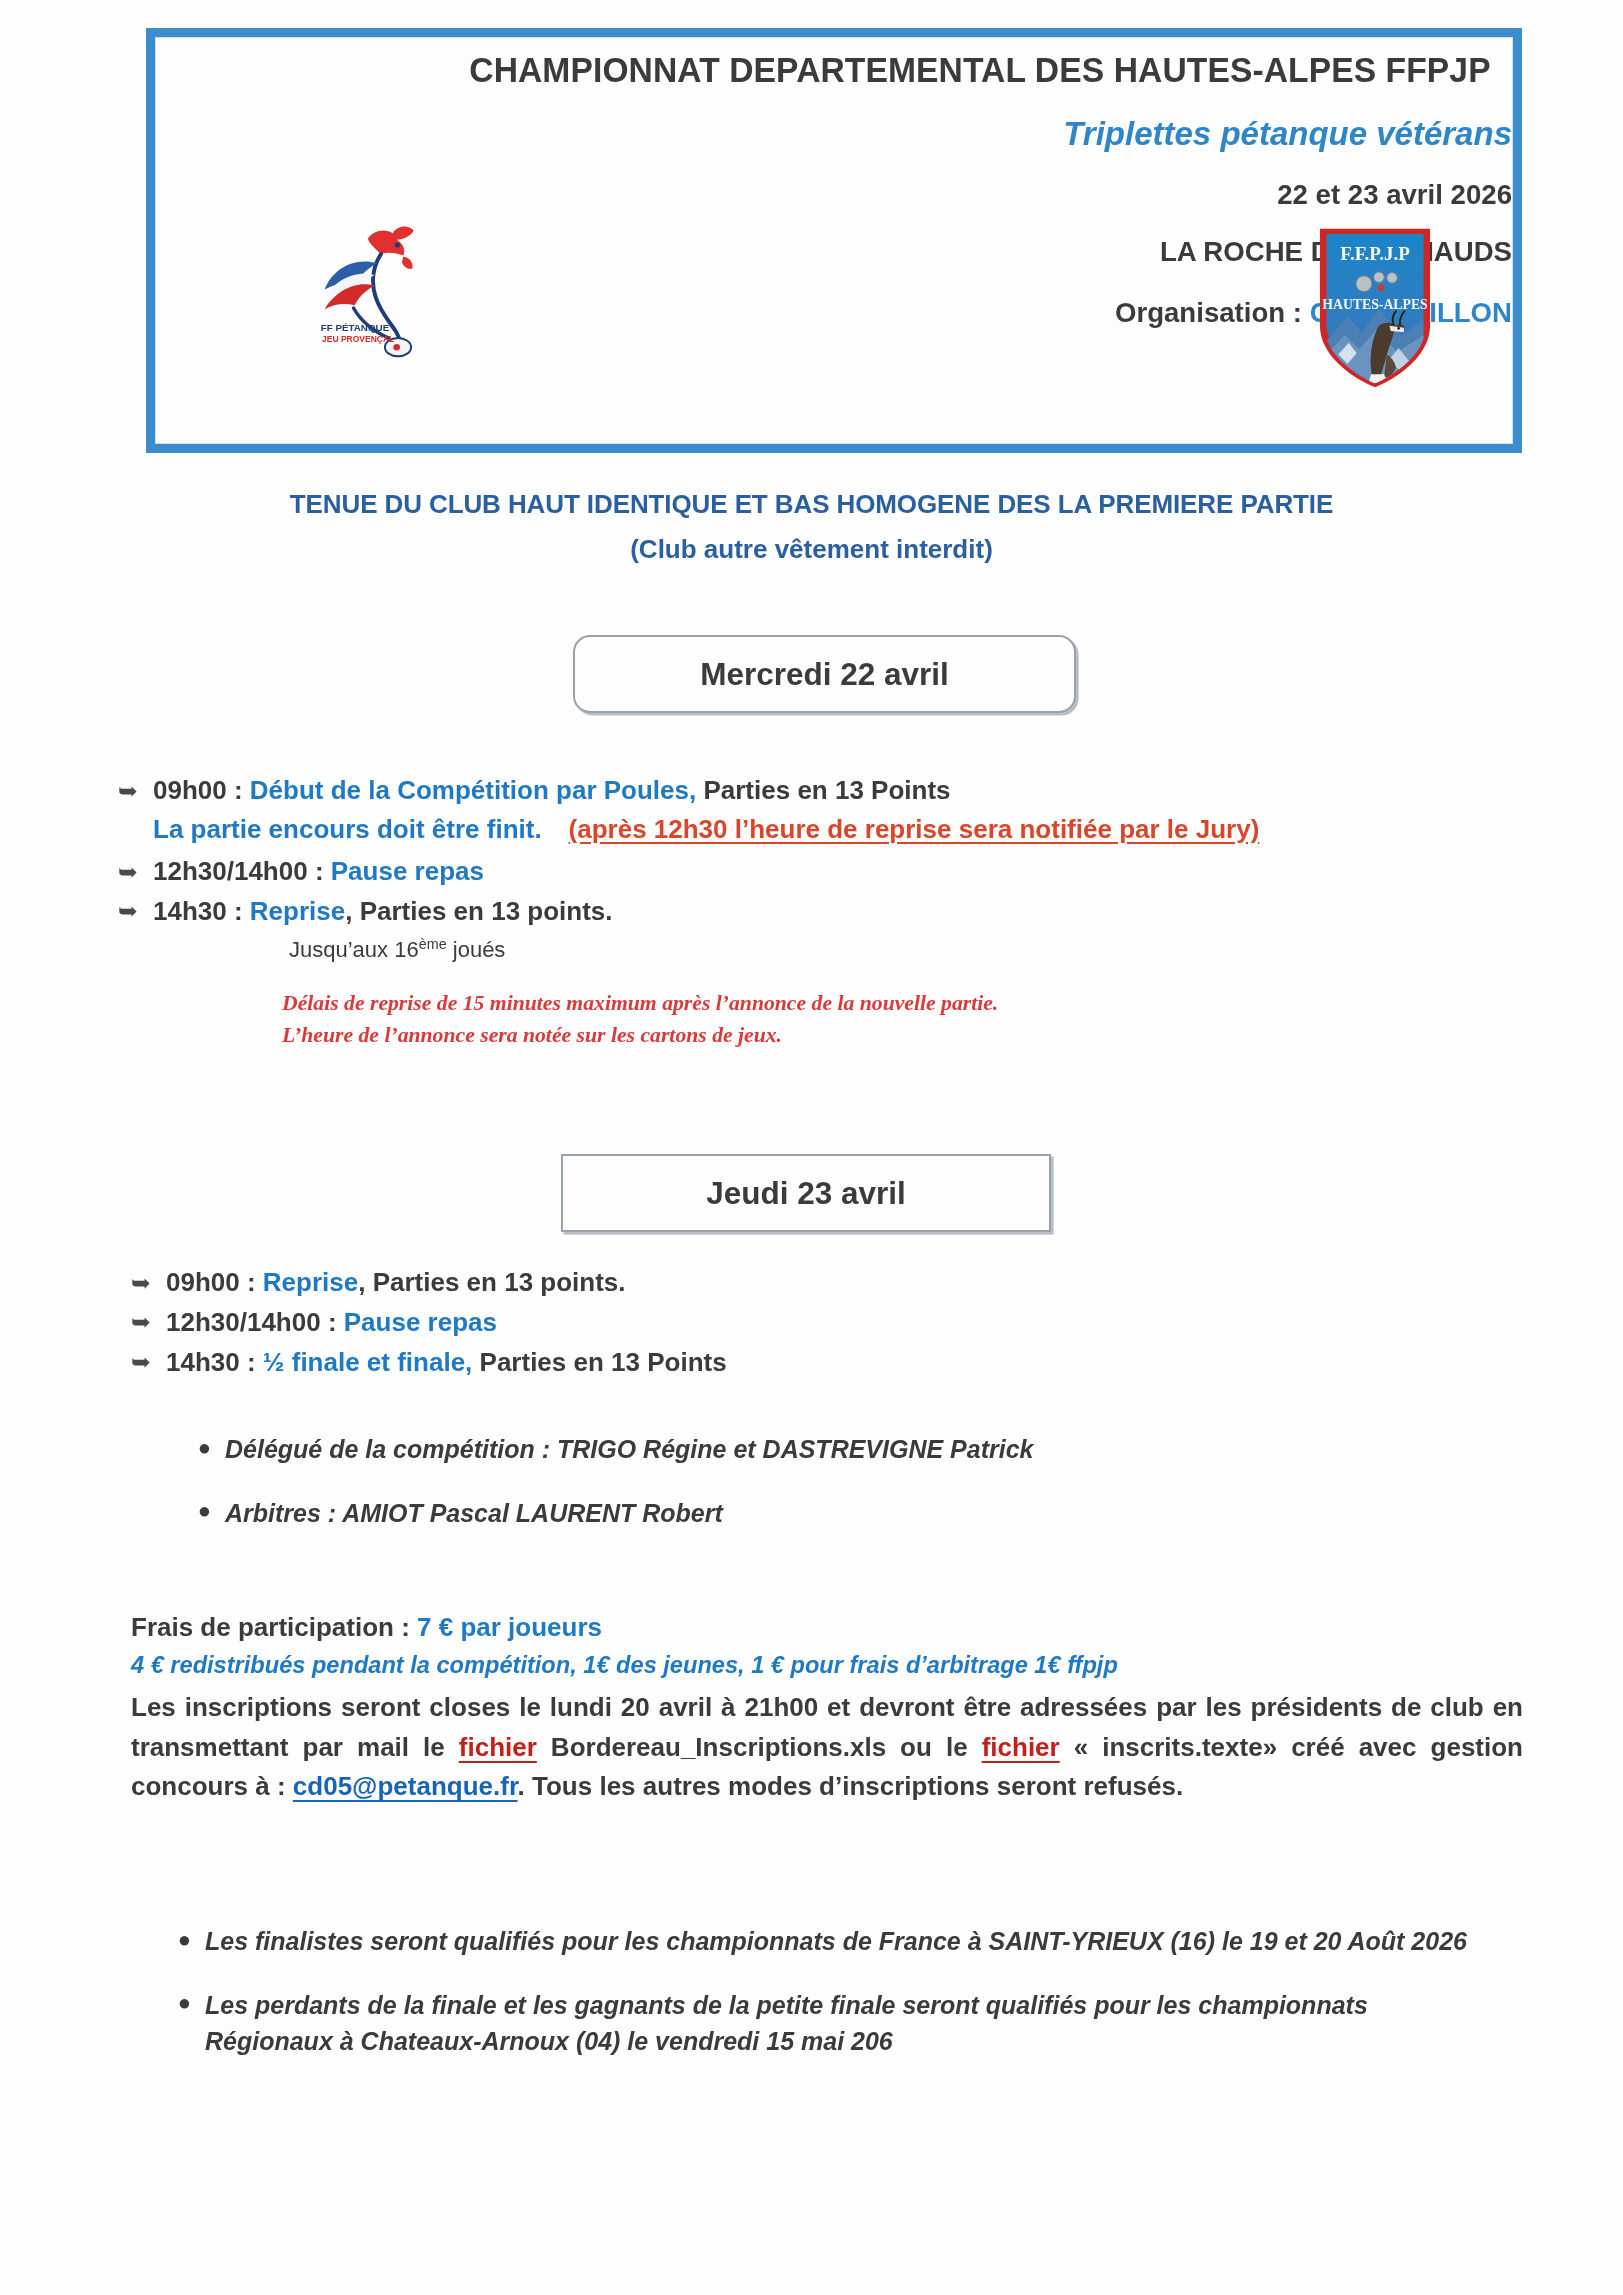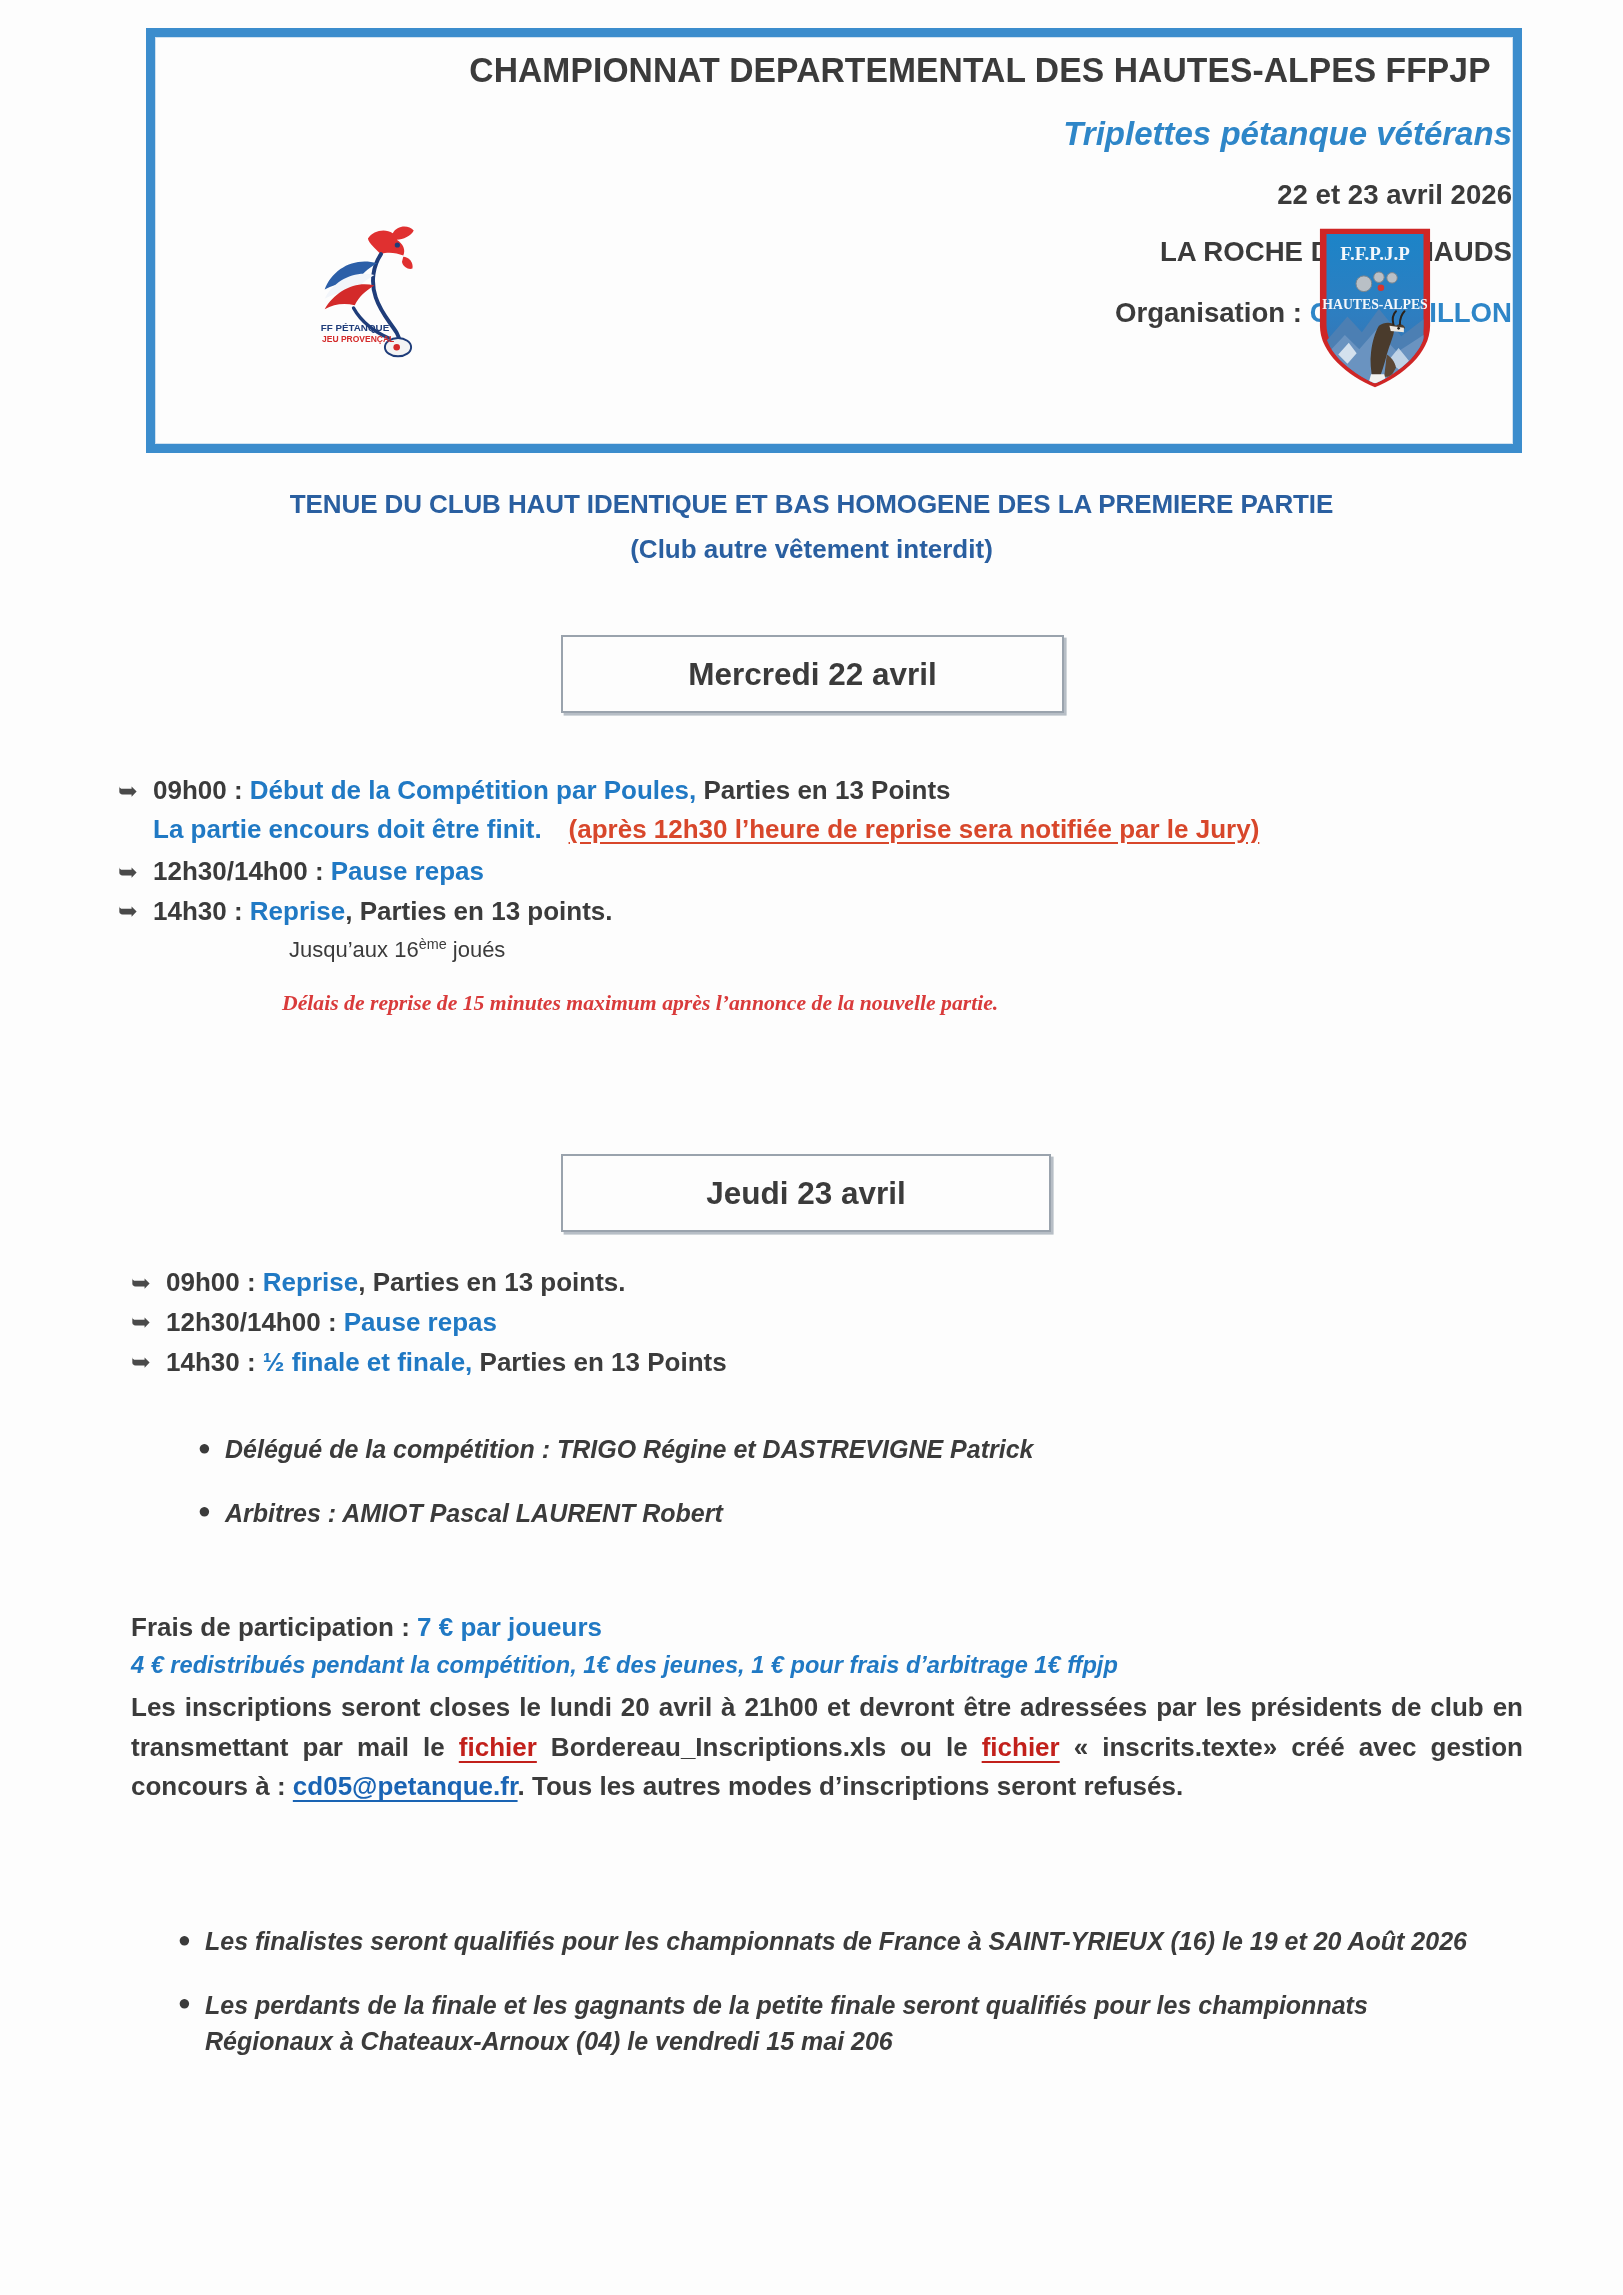--- a/index.html
+++ b/index.html
@@ -66,21 +66,21 @@
 
   
   .daybox{
     position:absolute;
     border:2.6px solid #9aa3ad;
     background:#fdfdfd;
     box-shadow:2.6px 2.6px 0 #b7bec6;
     display:flex;align-items:center;justify-content:center;
   }
   .daybox span{font-size:31.5px;font-weight:bold;color:#3b3b3b;}
-  #daybox-merc{left:561px;top:635px;width:499px;height:74px;}
+  #daybox-merc{left:573px;top:635px;width:499px;height:74px;border-radius:17px;}
   #daybox-jeudi{left:561px;top:1154px;width:486px;height:74px;}
 
   
   .sched{position:absolute;}
   .sitem{position:relative;display:flex;align-items:flex-start;margin-bottom:9.2px;}
   .arrow{
     width:35px;flex:none;font-size:23.6px;color:#4a4a4a;line-height:1.15;
     padding-top:2.6px;
   }
   .stext{font-size:26px;font-weight:bold;line-height:1.18;color:#3b3b3b;}
@@ -242,20 +242,21 @@
       <div class="arrow">➥</div>
       <div class="stext">
         <span>14h30 : </span><span class="blue">Reprise</span><span>, Parties en 13 points.</span>
       </div>
     </div>
 
     <div class="subnote"><span>Jusqu’aux 16</span><span class="sup">ème</span><span> joués</span></div>
 
     <div class="redital">
       <div>Délais de reprise de 15 minutes maximum après l’annonce de la nouvelle partie.</div>
+      <div>L’heure de l’annonce sera notée sur les cartons de jeux.</div>
     </div>
   </div>
 
   <div class="daybox" id="daybox-jeudi">
     <span>Jeudi 23 avril</span>
   </div>
 
   <div class="sched" style="left:131px;top:1267px;width:1444px;">
     <div class="sitem">
       <div class="arrow">➥</div>

